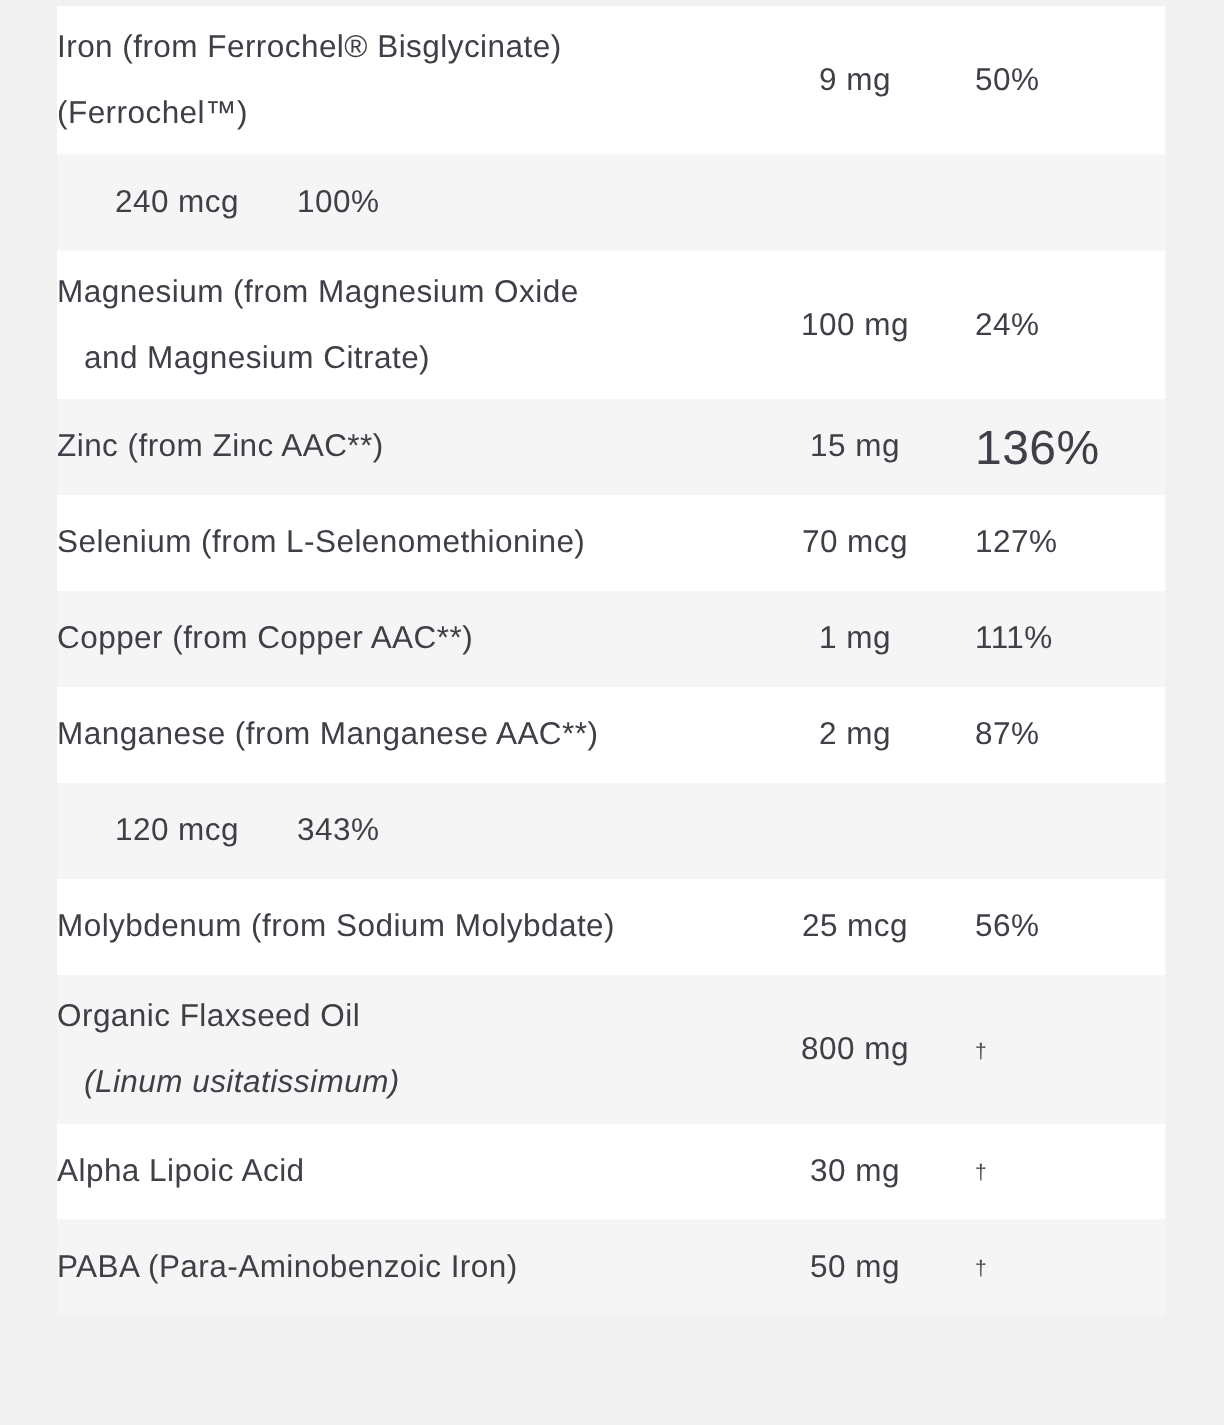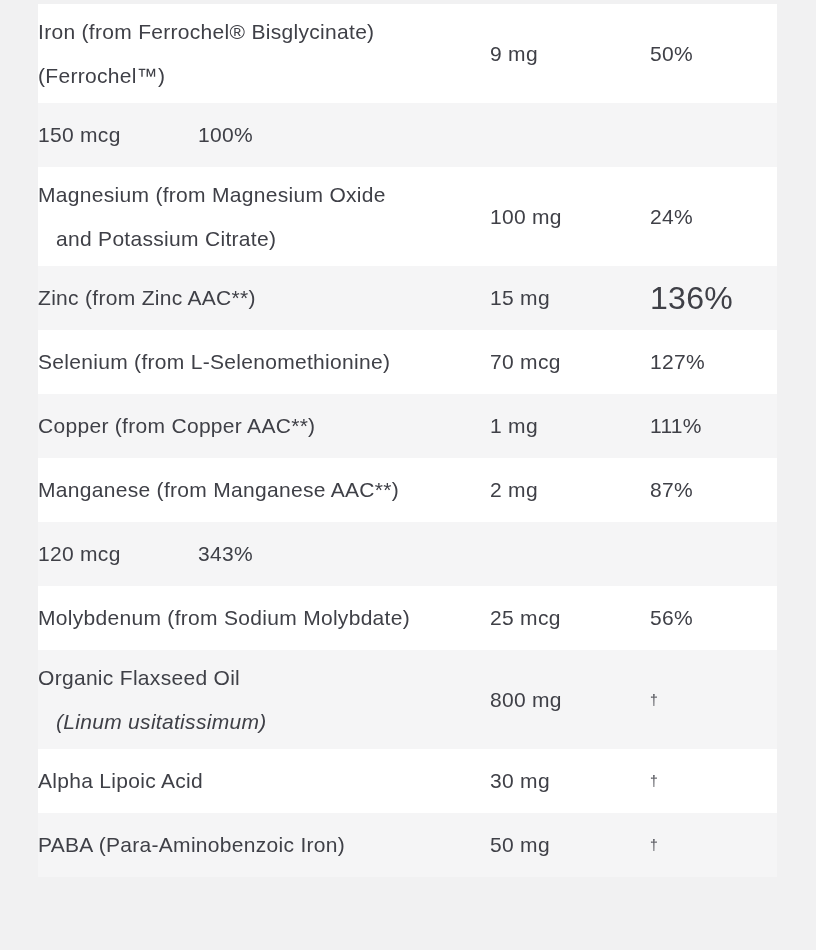--- a/index.html
+++ b/index.html
@@ -34,20 +34,21 @@
     font-size:21px;
     letter-spacing:.3px;
     line-height:44px;
     white-space:nowrap;
     overflow:hidden;
   }
   .col-name .line.indent{padding-left:18px;}
   .col-name .line.italic{font-style:italic;}
   .col-amount{
     width:160px;
+    text-align:center;
     font-size:21px;
     letter-spacing:.3px;
   }
   .col-dv{
     width:127px;
     font-size:21px;
     letter-spacing:.3px;
   }
   .col-dv.large{font-size:32px;}
   .col-dv.dagger{font-size:14px;color:var(--dagger);}
@@ -59,28 +60,28 @@
   <div class="row two-line">
     <div class="col-name">
         <div class="line">Iron (from Ferrochel® Bisglycinate)</div>
         <div class="line">(Ferrochel™)</div>
       </div>
     <div class="col-amount">9 mg</div>
     <div class="col-dv">50%</div>
   </div>
 
   <div class="row">
-    <div class="col-amount">150 mcg</div>
+    <div class="col-amount">240 mcg</div>
     <div class="col-dv">100%</div>
   </div>
 
   <div class="row two-line">
     <div class="col-name">
         <div class="line">Magnesium (from Magnesium Oxide</div>
-        <div class="line indent">and Potassium Citrate)</div>
+        <div class="line indent">and Magnesium Citrate)</div>
       </div>
     <div class="col-amount">100 mg</div>
     <div class="col-dv">24%</div>
   </div>
 
   <div class="row">
     <div class="col-name">
         <div class="line">Zinc (from Zinc AAC**)</div>
       </div>
     <div class="col-amount">15 mg</div>

